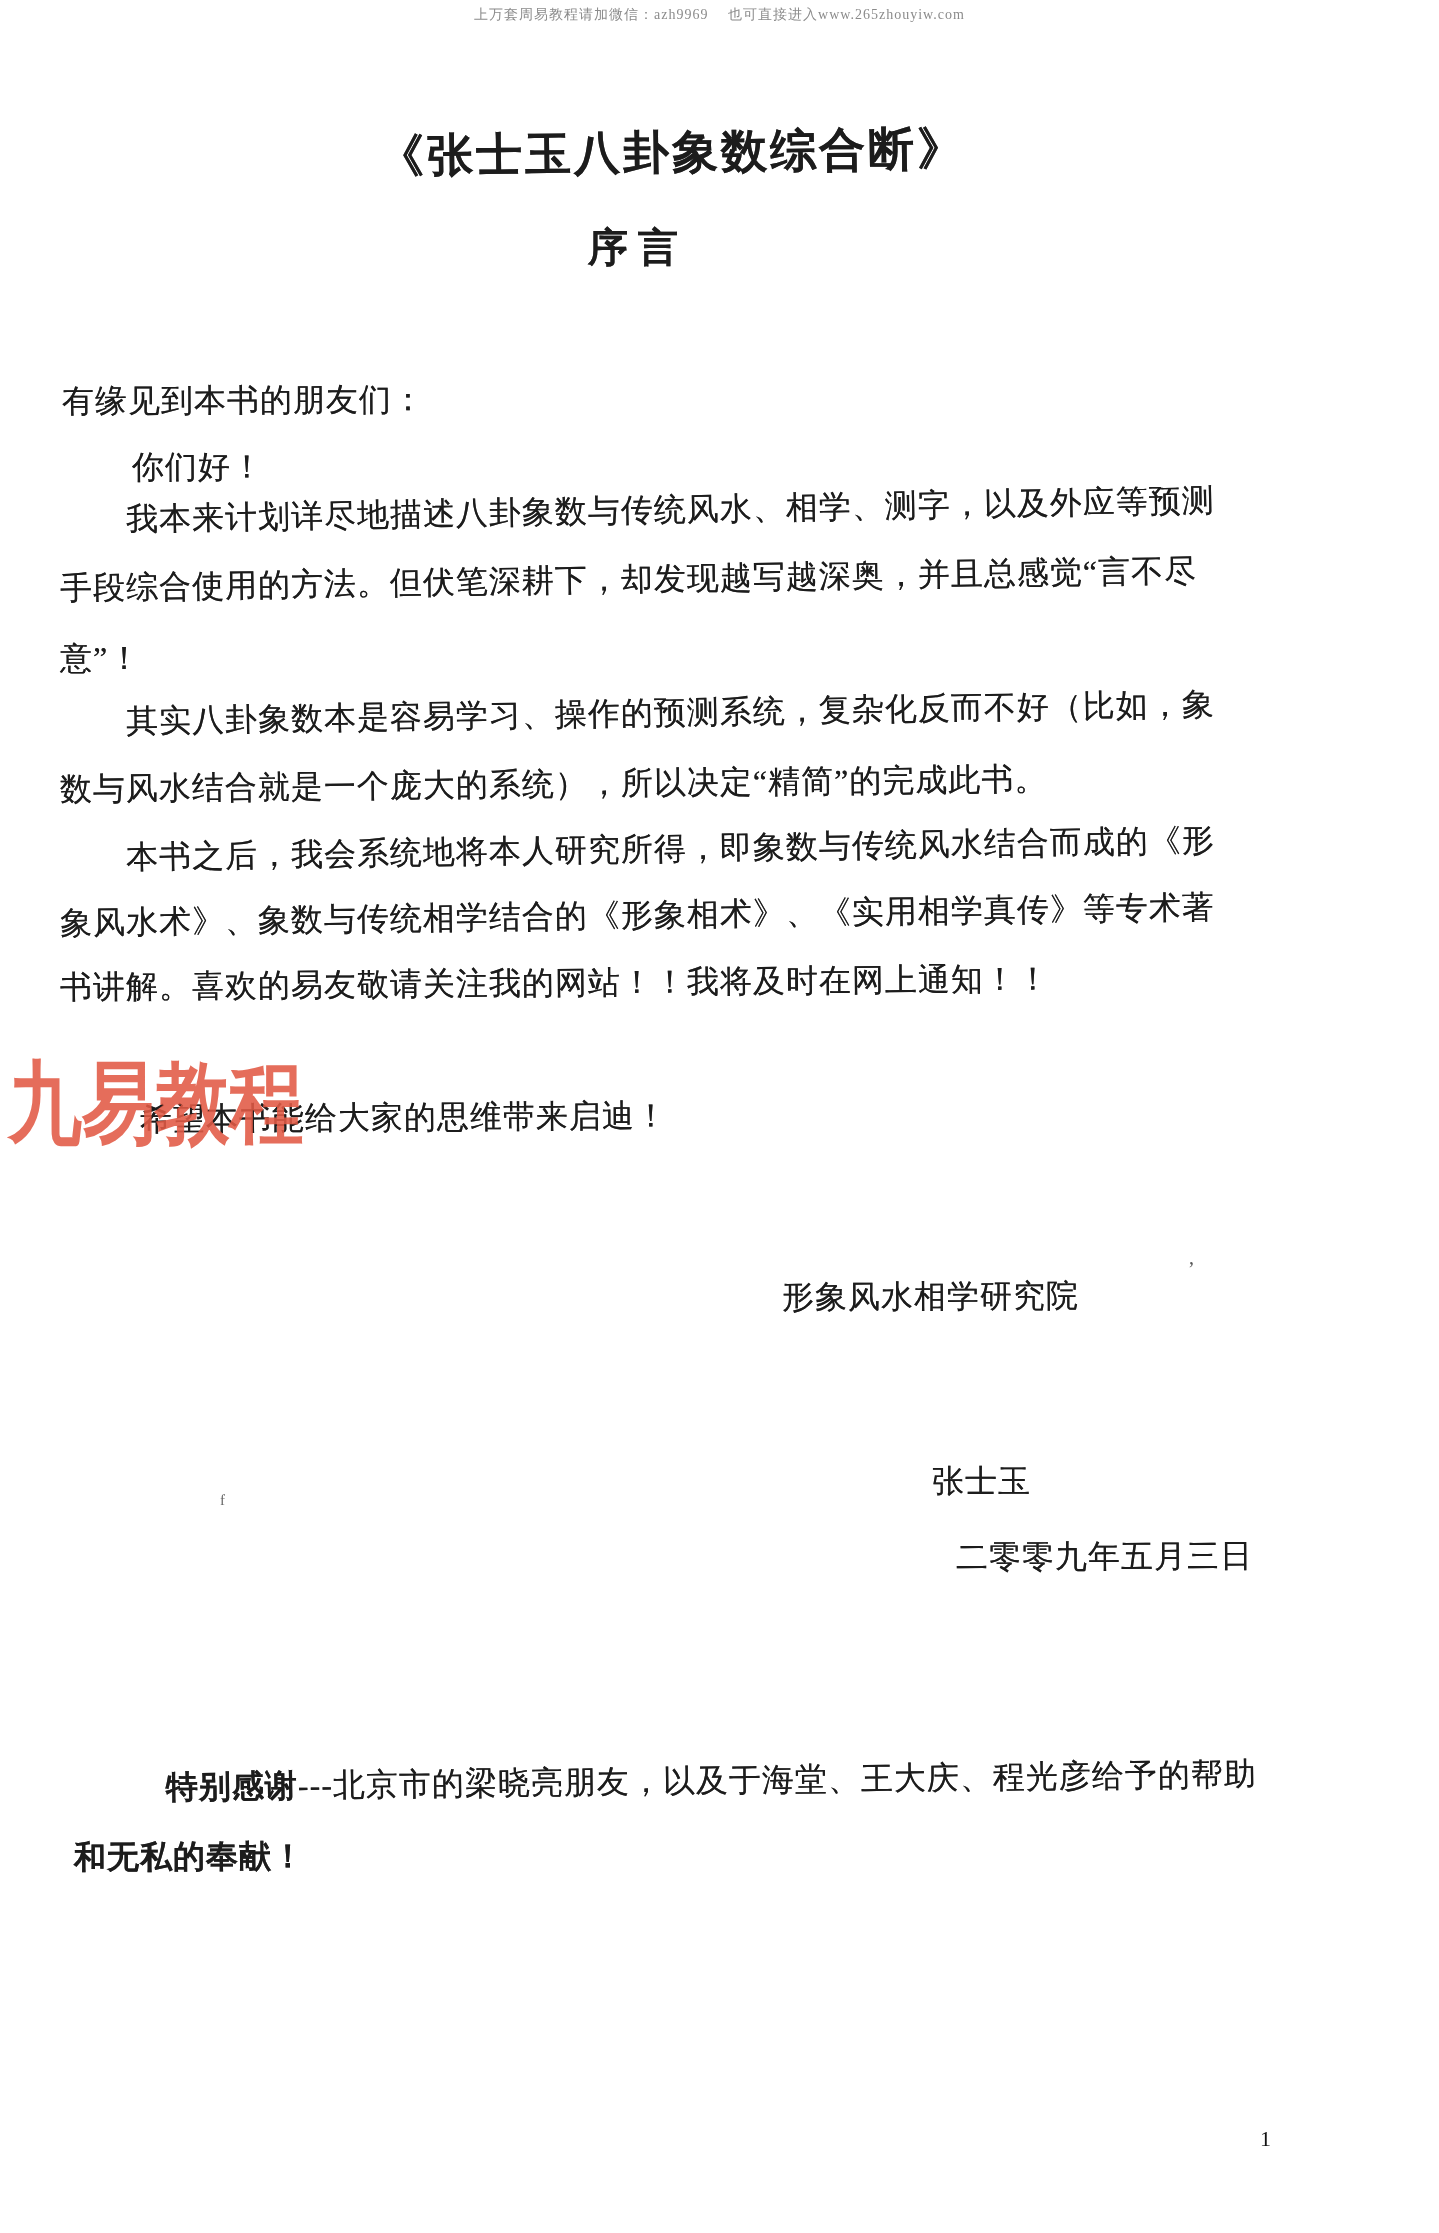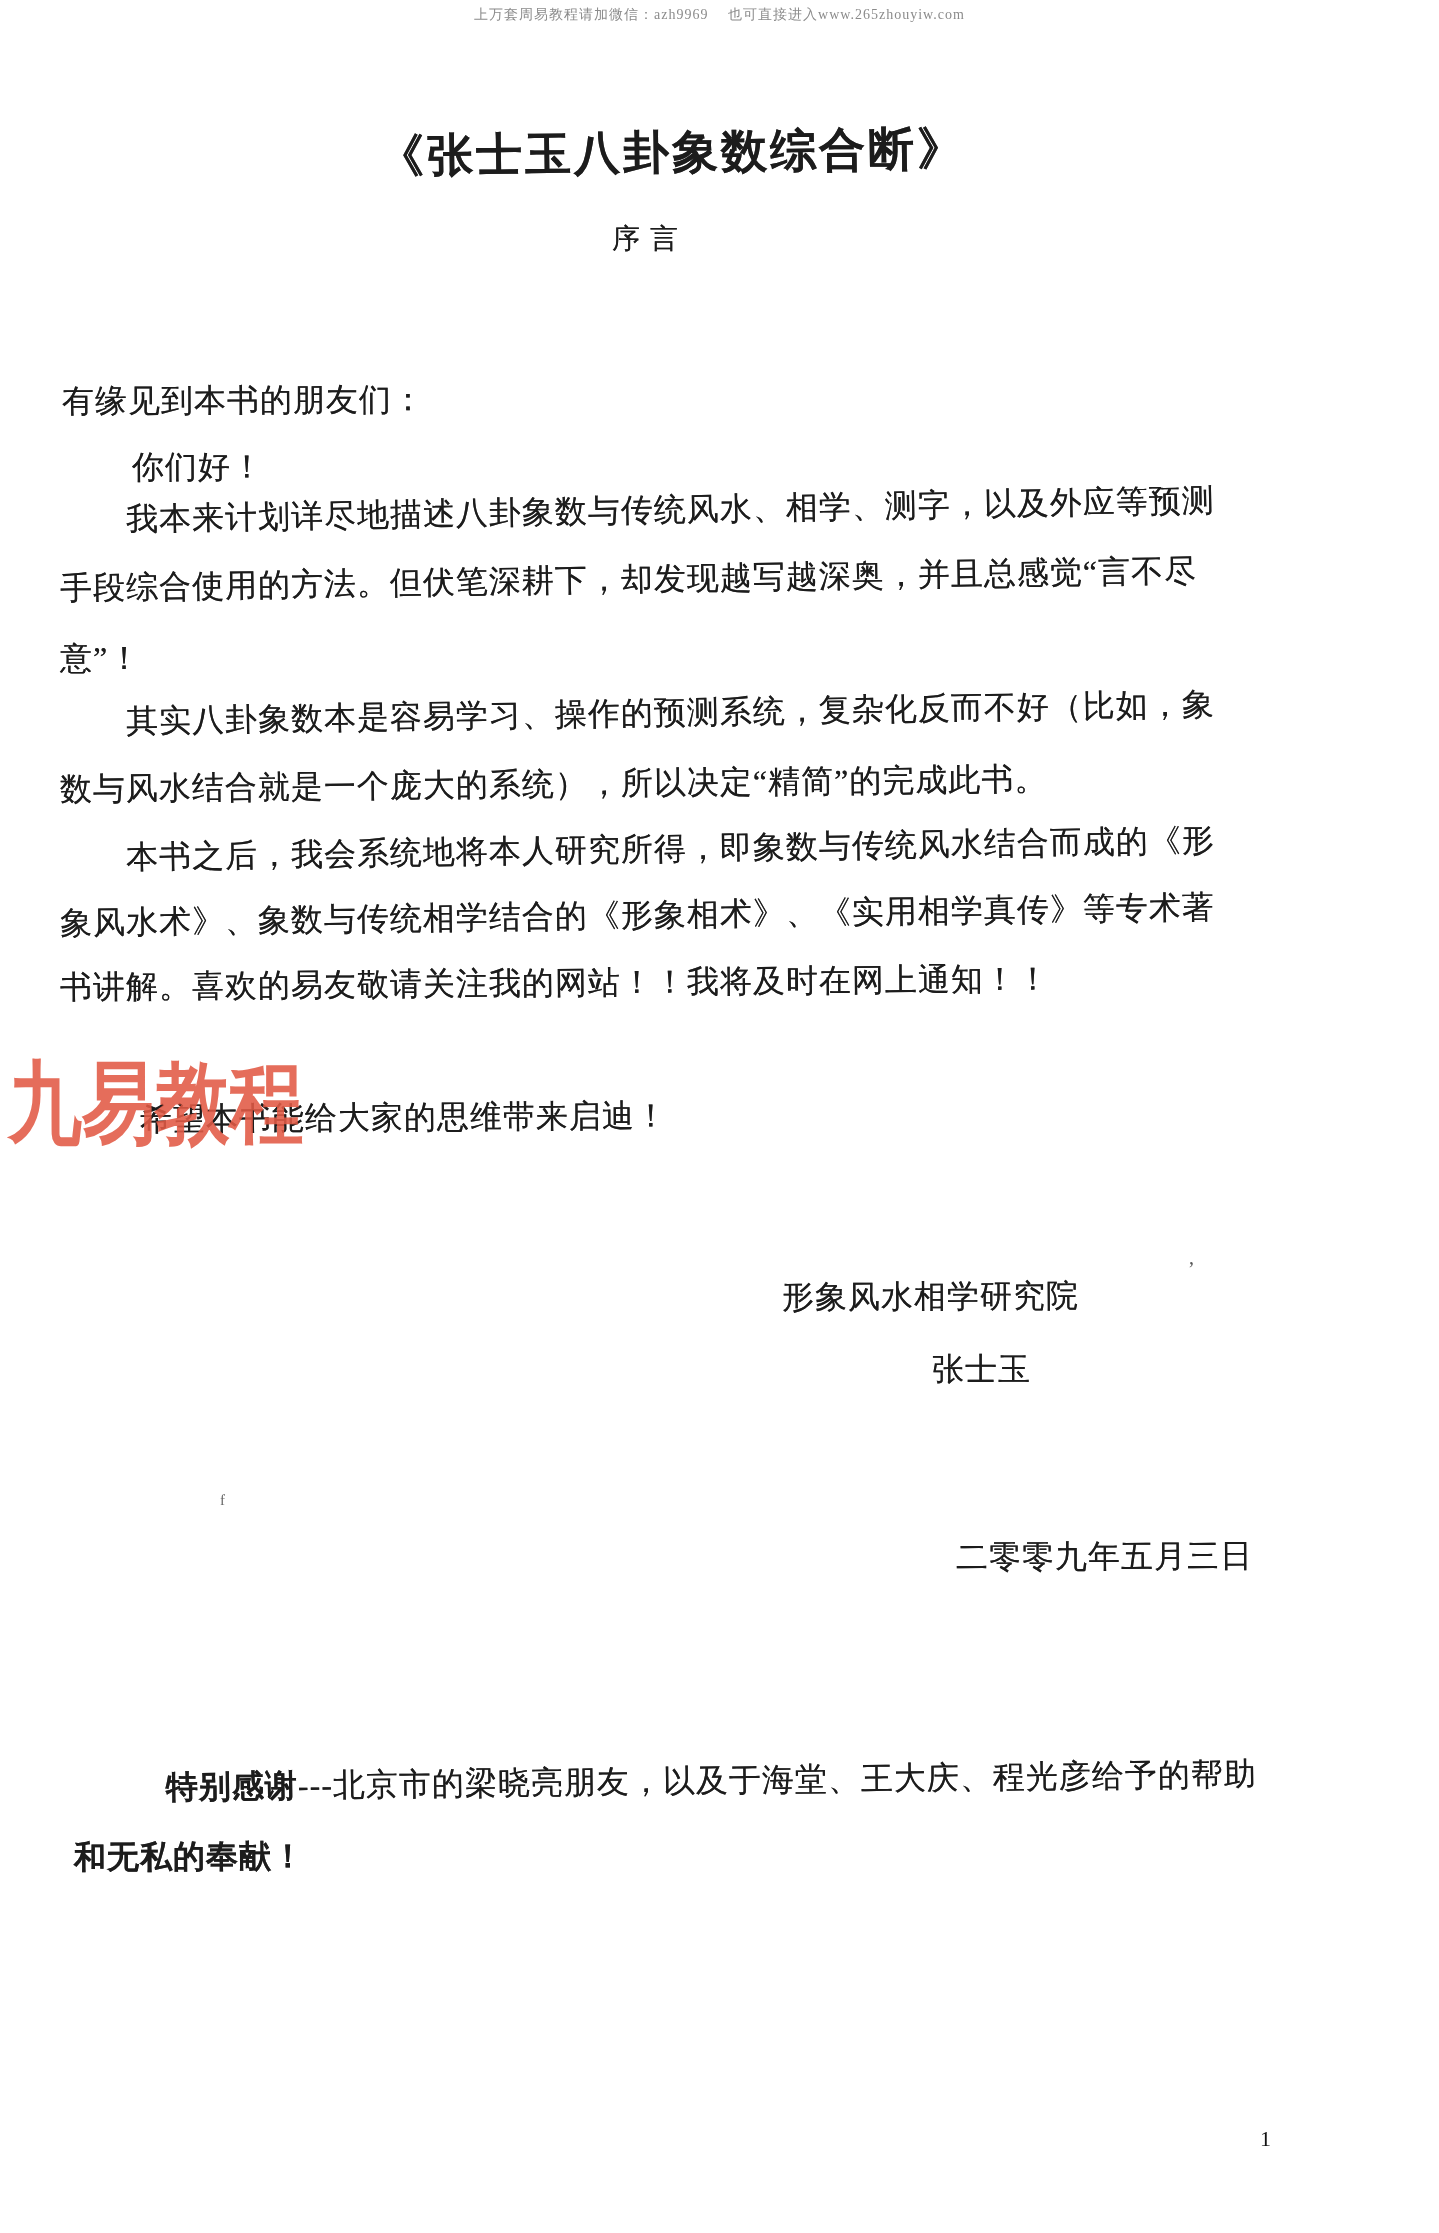--- a/index.html
+++ b/index.html
@@ -41,23 +41,23 @@
   .doc-title {
     top: 126px;
     left: 672px;
     transform: translateX(-50%) rotate(-0.8deg);
     font-size: 46px;
     font-weight: bold;
     letter-spacing: 3px;
   }
   .section-heading {
     top: 220px;
-    left: 612px;
-    font-size: 28px;
-    font-weight: normal;
+    left: 588px;
+    font-size: 40px;
+    font-weight: bold;
     letter-spacing: 10px;
   }
   .watermark {
     position: absolute;
     top: 1058px;
     left: 8px;
     font-size: 90px;
     line-height: 1;
     font-weight: bold;
     font-family: "Liberation Sans", "DejaVu Sans", sans-serif;
@@ -116,21 +116,21 @@
   <div class="t" style="top:966px; left:60px; transform:rotate(-0.5deg);">书讲解。喜欢的易友敬请关注我的网站！！我将及时在网上通知！！</div>
 
   <div class="t" style="top:1098px; left:140px; transform:rotate(-0.4deg);">希望本书能给大家的思维带来启迪！</div>
 
   <div class="watermark">九易教程</div>
 
   <div class="t" style="top:1276px; left:782px; transform:rotate(-0.3deg);">形象风水相学研究院</div>
 
   <div class="stray" style="top:1258px; left:1188px;">’</div>
 
-  <div class="t" style="top:1348px; left:932px;">张士玉</div>
+  <div class="t" style="top:1460px; left:932px;">张士玉</div>
 
   <div class="stray" style="top:1492px; left:220px; font-size:15px; color:#666;">f</div>
 
   <div class="t" style="top:1536px; left:956px; transform:rotate(-0.3deg);">二零零九年五月三日</div>
 
   <div class="t" style="top:1766px; left:166px; transform:rotate(-0.7deg);">
     <span class="lead-bold">特别感谢</span><span>---北京市的梁晓亮朋友，以及于海堂、王大庆、程光彦给予的帮助</span>
   </div>
 
   <div class="t" style="top:1836px; left:74px; font-weight:bold; transform:rotate(-0.3deg);">和无私的奉献！</div>

